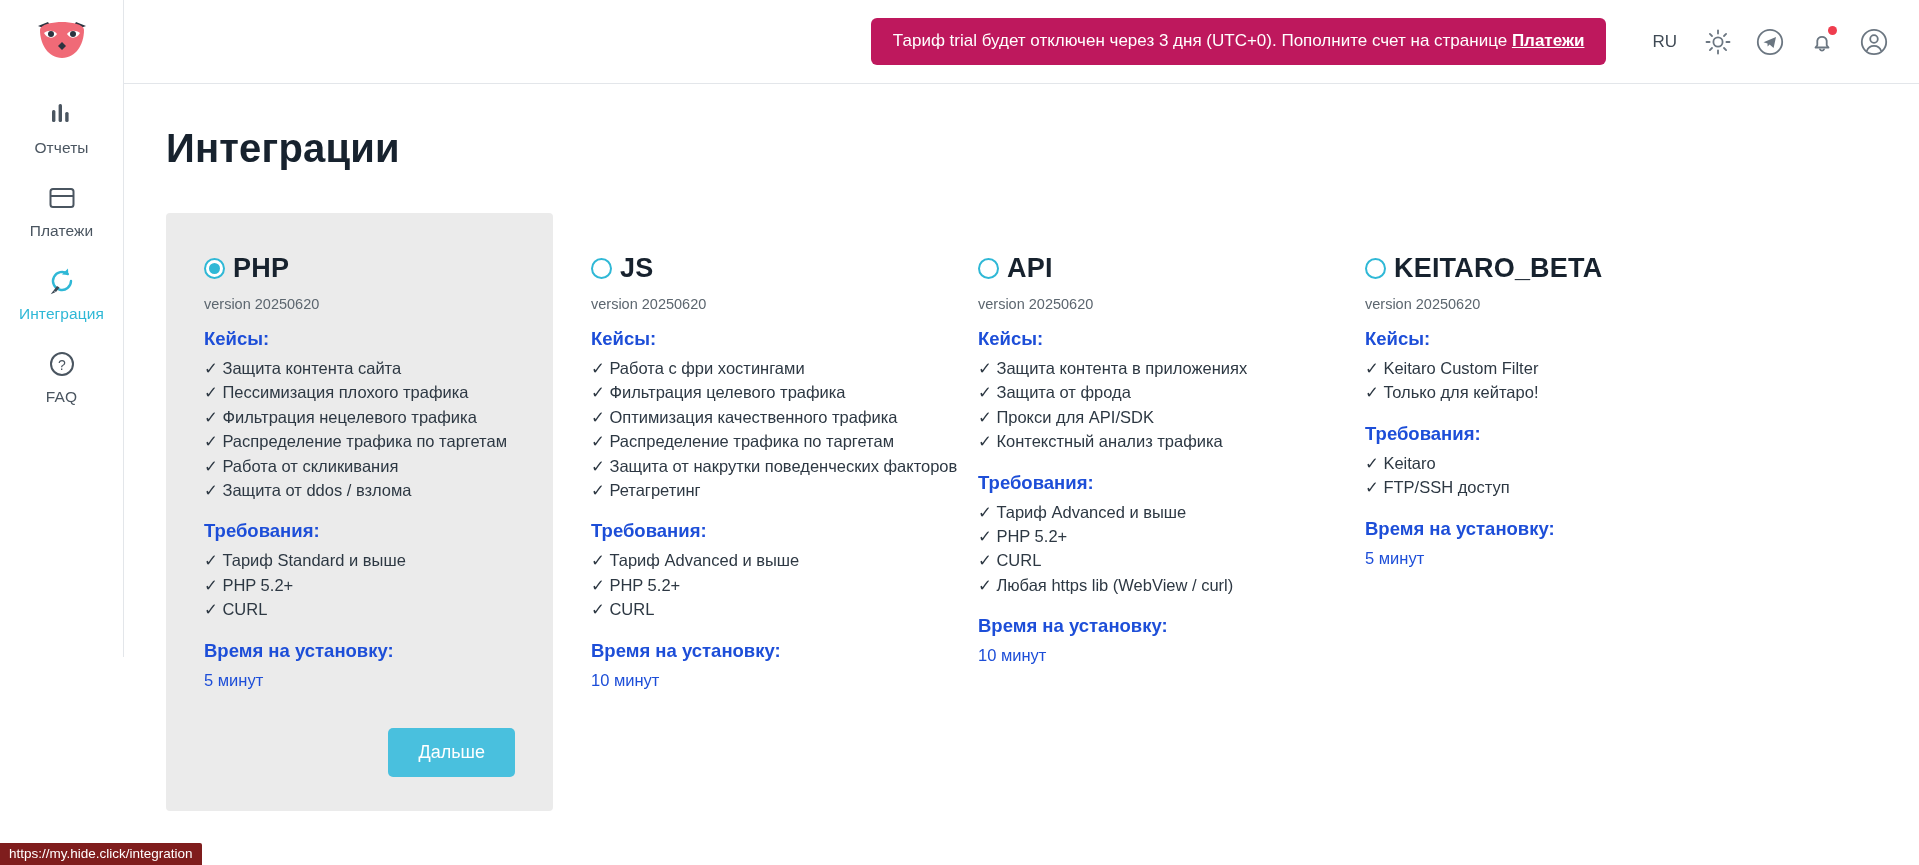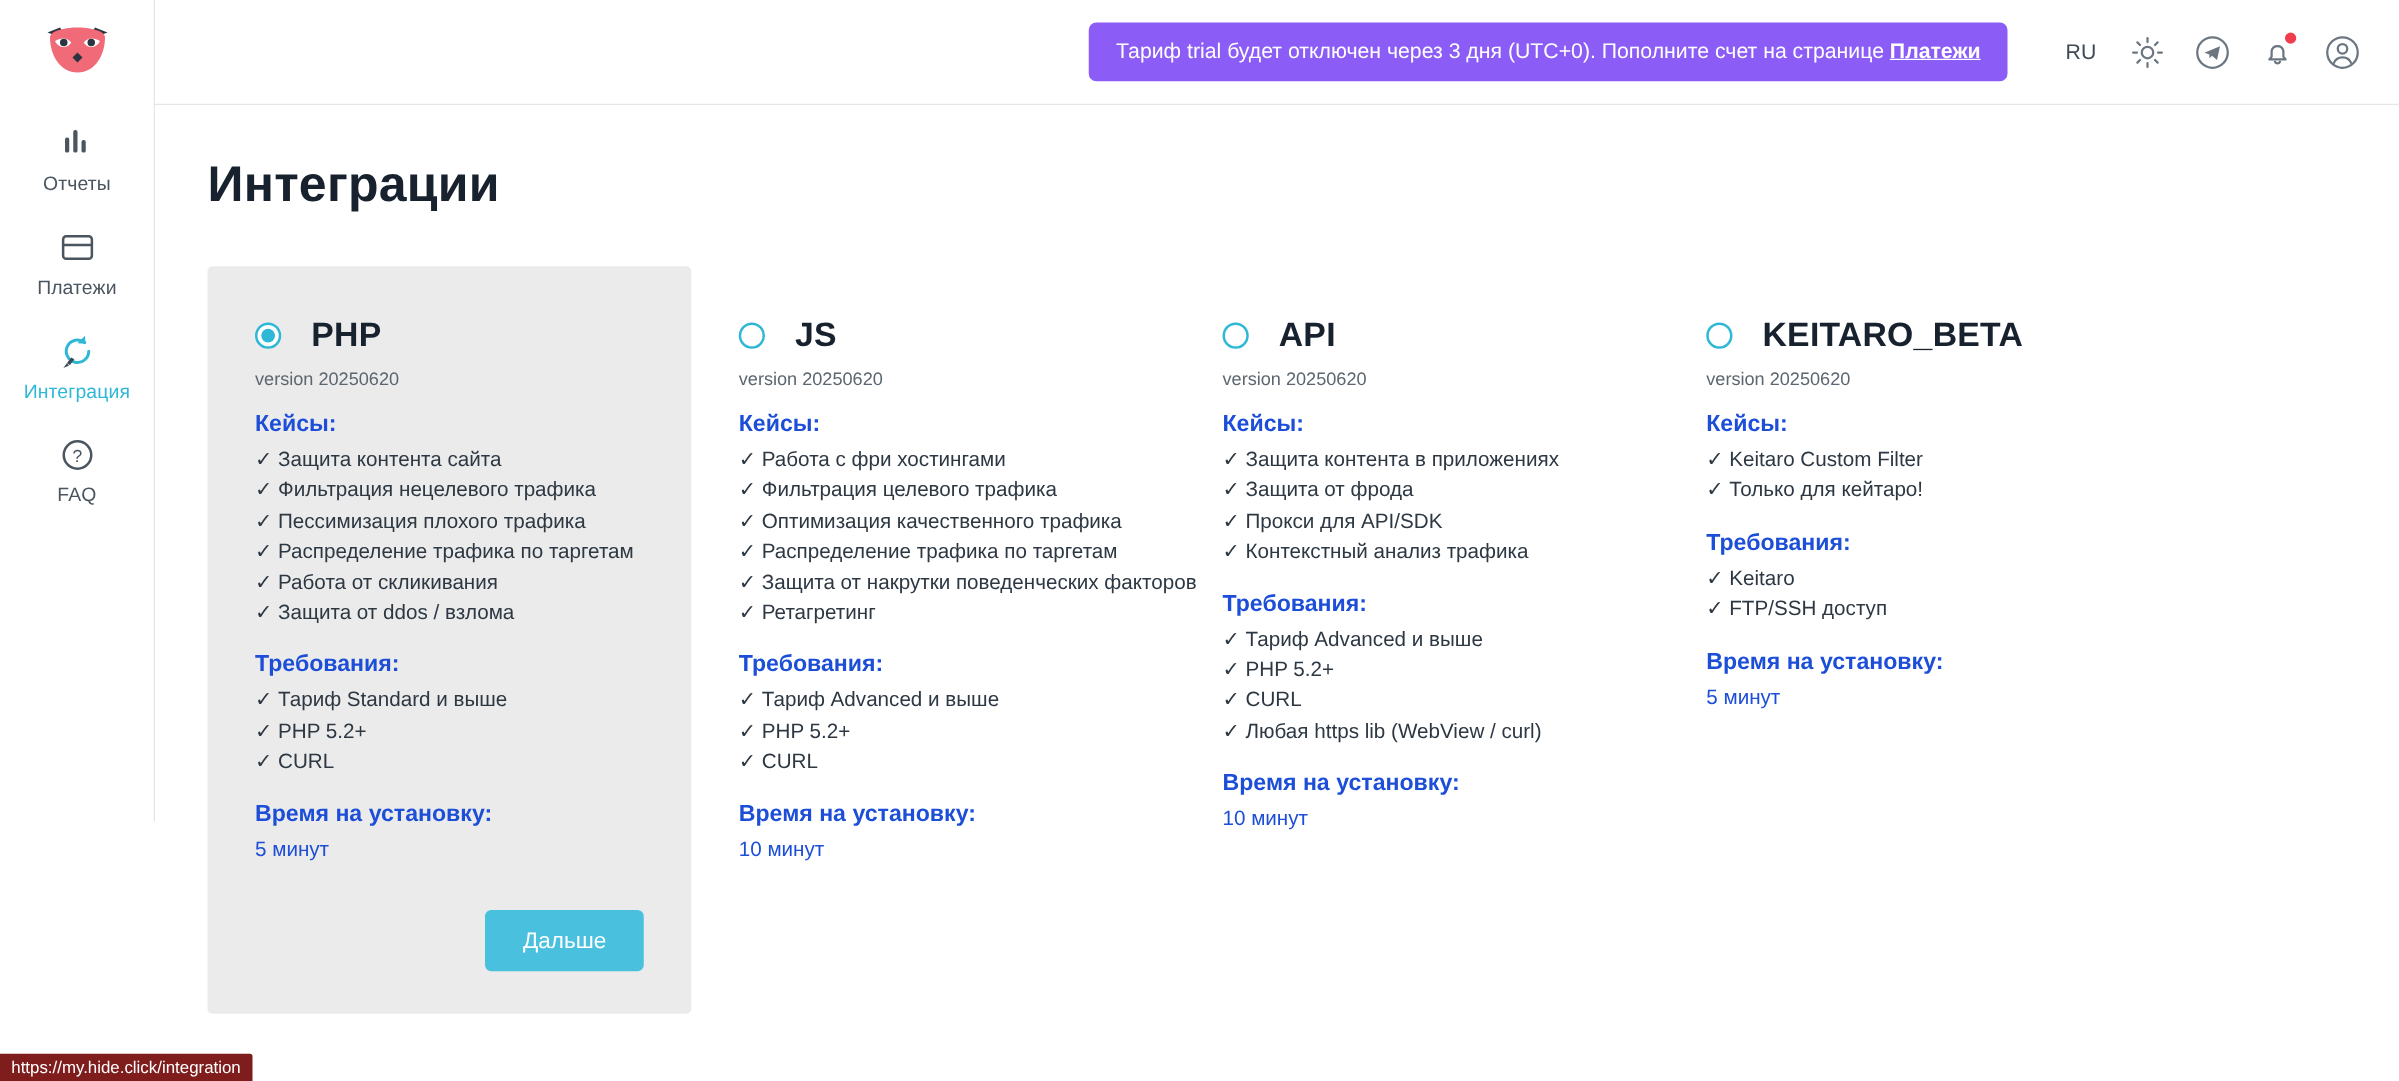--- a/index.html
+++ b/index.html
@@ -57,21 +57,21 @@
     height: 84px;
     display: flex;
     align-items: center;
     justify-content: flex-end;
     padding-right: 28px;
     gap: 18px;
     border-bottom: 1px solid #e3e6ea;
     background: #fff;
   }
   .alert {
-    background: #8b5cf6;
+    background: #be185d;
     color: #ffffff;
     border-radius: 6px;
     padding: 13px 22px;
     font-size: 17px;
     line-height: 1.2;
     white-space: nowrap;
     margin-right: 22px;
   }
   .alert a { color: #fff; text-decoration: underline; font-weight: bold; }
   .lang {
@@ -113,21 +113,21 @@
     width: 387px;
     padding: 40px 38px 30px 38px;
     border-radius: 4px;
     position: relative;
   }
   .card.selected { background: #ebebeb; padding-bottom: 34px; }
 
   .card-head {
     display: flex;
     align-items: center;
-    gap: 24px;
+    gap: 8px;
     margin-bottom: 12px;
     text-align: center;
   }
   .radio {
     width: 21px; height: 21px;
     border: 2px solid #2fb8d6;
     border-radius: 50%;
     flex: 0 0 21px;
     position: relative;
     cursor: pointer;
@@ -316,22 +316,22 @@
         <div class="card selected">
           <div class="card-head">
             <span class="radio checked"></span>
             <span class="card-title">PHP</span>
           </div>
           <div class="version">version 20250620</div>
 
           <div class="sec-title first">Кейсы:</div>
           <ul class="items">
             <li>✓ Защита контента сайта</li>
+            <li>✓ Пессимизация плохого трафика</li>
             <li>✓ Фильтрация нецелевого трафика</li>
-            <li>✓ Пессимизация плохого трафика</li>
             <li>✓ Распределение трафика по таргетам</li>
             <li>✓ Работа от скликивания</li>
             <li>✓ Защита от ddos / взлома</li>
           </ul>
 
           <div class="sec-title">Требования:</div>
           <ul class="items">
             <li>✓ Тариф Standard и выше</li>
             <li>✓ PHP 5.2+</li>
             <li>✓ CURL</li>

